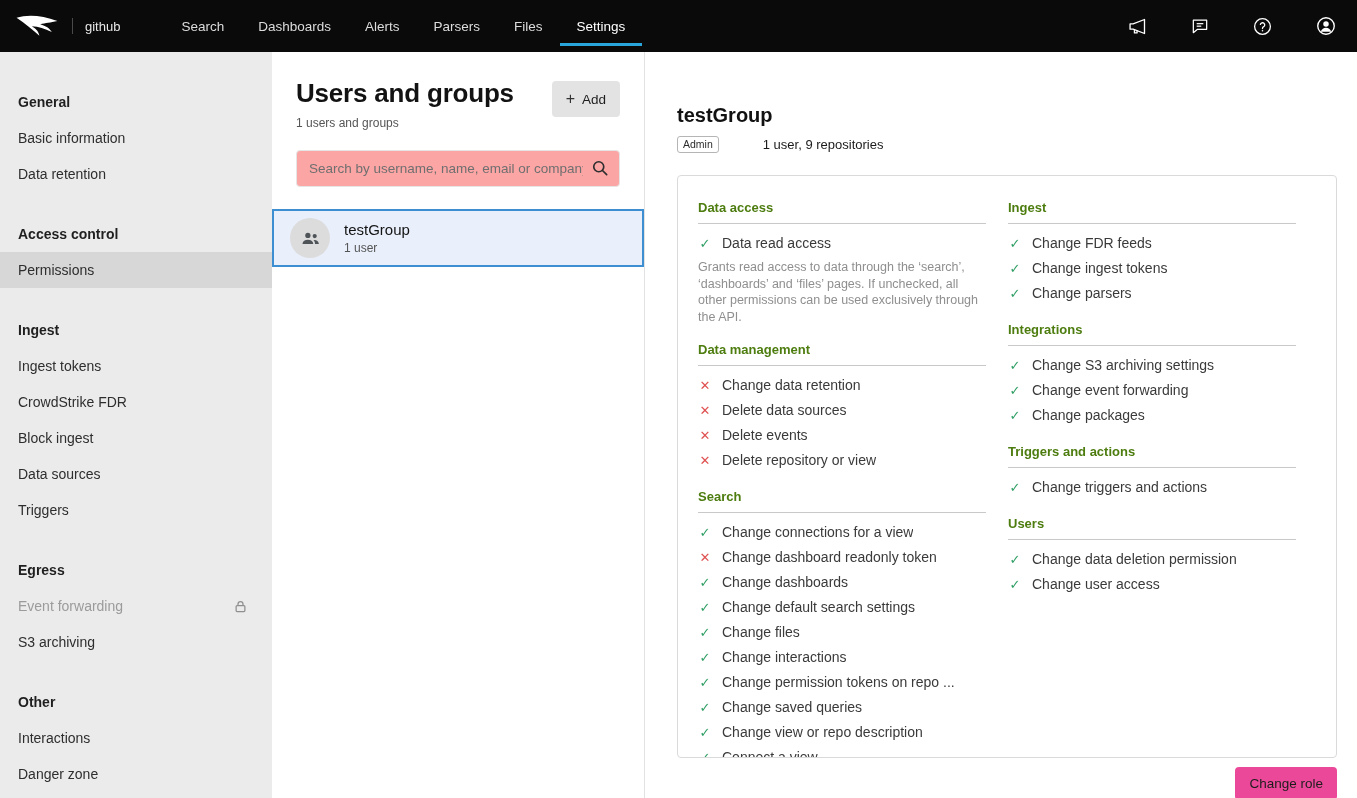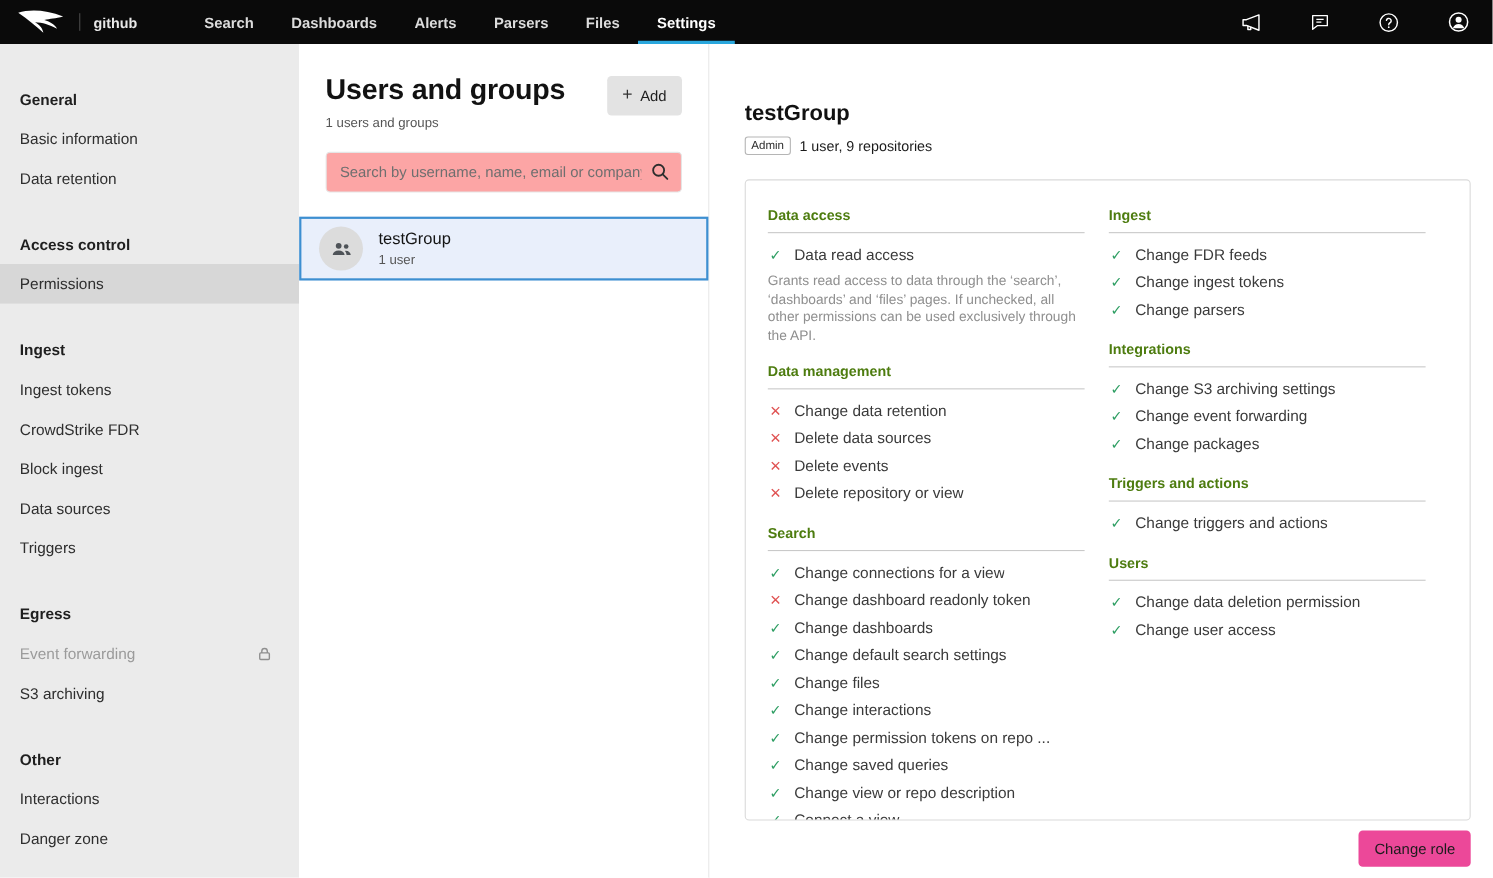--- a/index.html
+++ b/index.html
@@ -6,27 +6,26 @@
   html, body { width: 1357px; height: 798px; }
   body {
     font-family: "Liberation Sans", sans-serif;
     background: #ffffff;
     overflow: hidden;
     color: #222;
   }
 
   
   .topbar {
-    height: 40px;
+    height: 52px;
     background: var(--topbar-bg, #0a0a0a);
     display: flex;
     align-items: center;
     padding: 0 16px 0 14px;
     color: #fff;
-    font-weight: bold;
   }
   .logo { display: flex; align-items: center; margin-right: 10px; }
   .tb-divider { width: 1px; height: 16px; background: #4a4a4a; margin: 0 12px 0 2px; }
   .brand { font-size: 13px; color: #e8e8e8; margin-right: 44px; }
   .nav { display: flex; height: 40px; }
   .nav-item {
     padding: 0 17px;
     display: flex; align-items: center;
     font-size: 13.5px; color: #dcdcdc;
     cursor: pointer; height: 40px;
@@ -105,21 +104,21 @@
     padding: 52px 20px 10px 32px;
     display: flex; flex-direction: column;
     background: #fff;
   }
   .detail h2 { font-size: 20px; font-weight: 700; color: #111; }
   .detail-meta { display: flex; align-items: center; gap: 8px; margin-top: 9px; }
   .badge {
     border: 1px solid #b5b5b5; border-radius: 3px;
     padding: 1px 5px 2px; font-size: 10.5px; color: #2c2c2c;
   }
-  .meta-text { font-size: 13px; color: #1b1b1b; }
+  .meta-text { font-size: 13px; color: #1b1b1b; margin-left: 36px; }
   .perm-card {
     margin-top: 22px;
     border: 1px solid #dadada; border-radius: 4px;
     padding: 24px 20px; display: flex; gap: 22px;
     height: 585px; overflow: hidden; background: #fff;
   }
   .perm-col { width: 288px; flex: none; }
   .perm-section { margin-bottom: 16px; }
   .perm-header {
     font-size: 13px; font-weight: 700; color: #4d7c0f;

